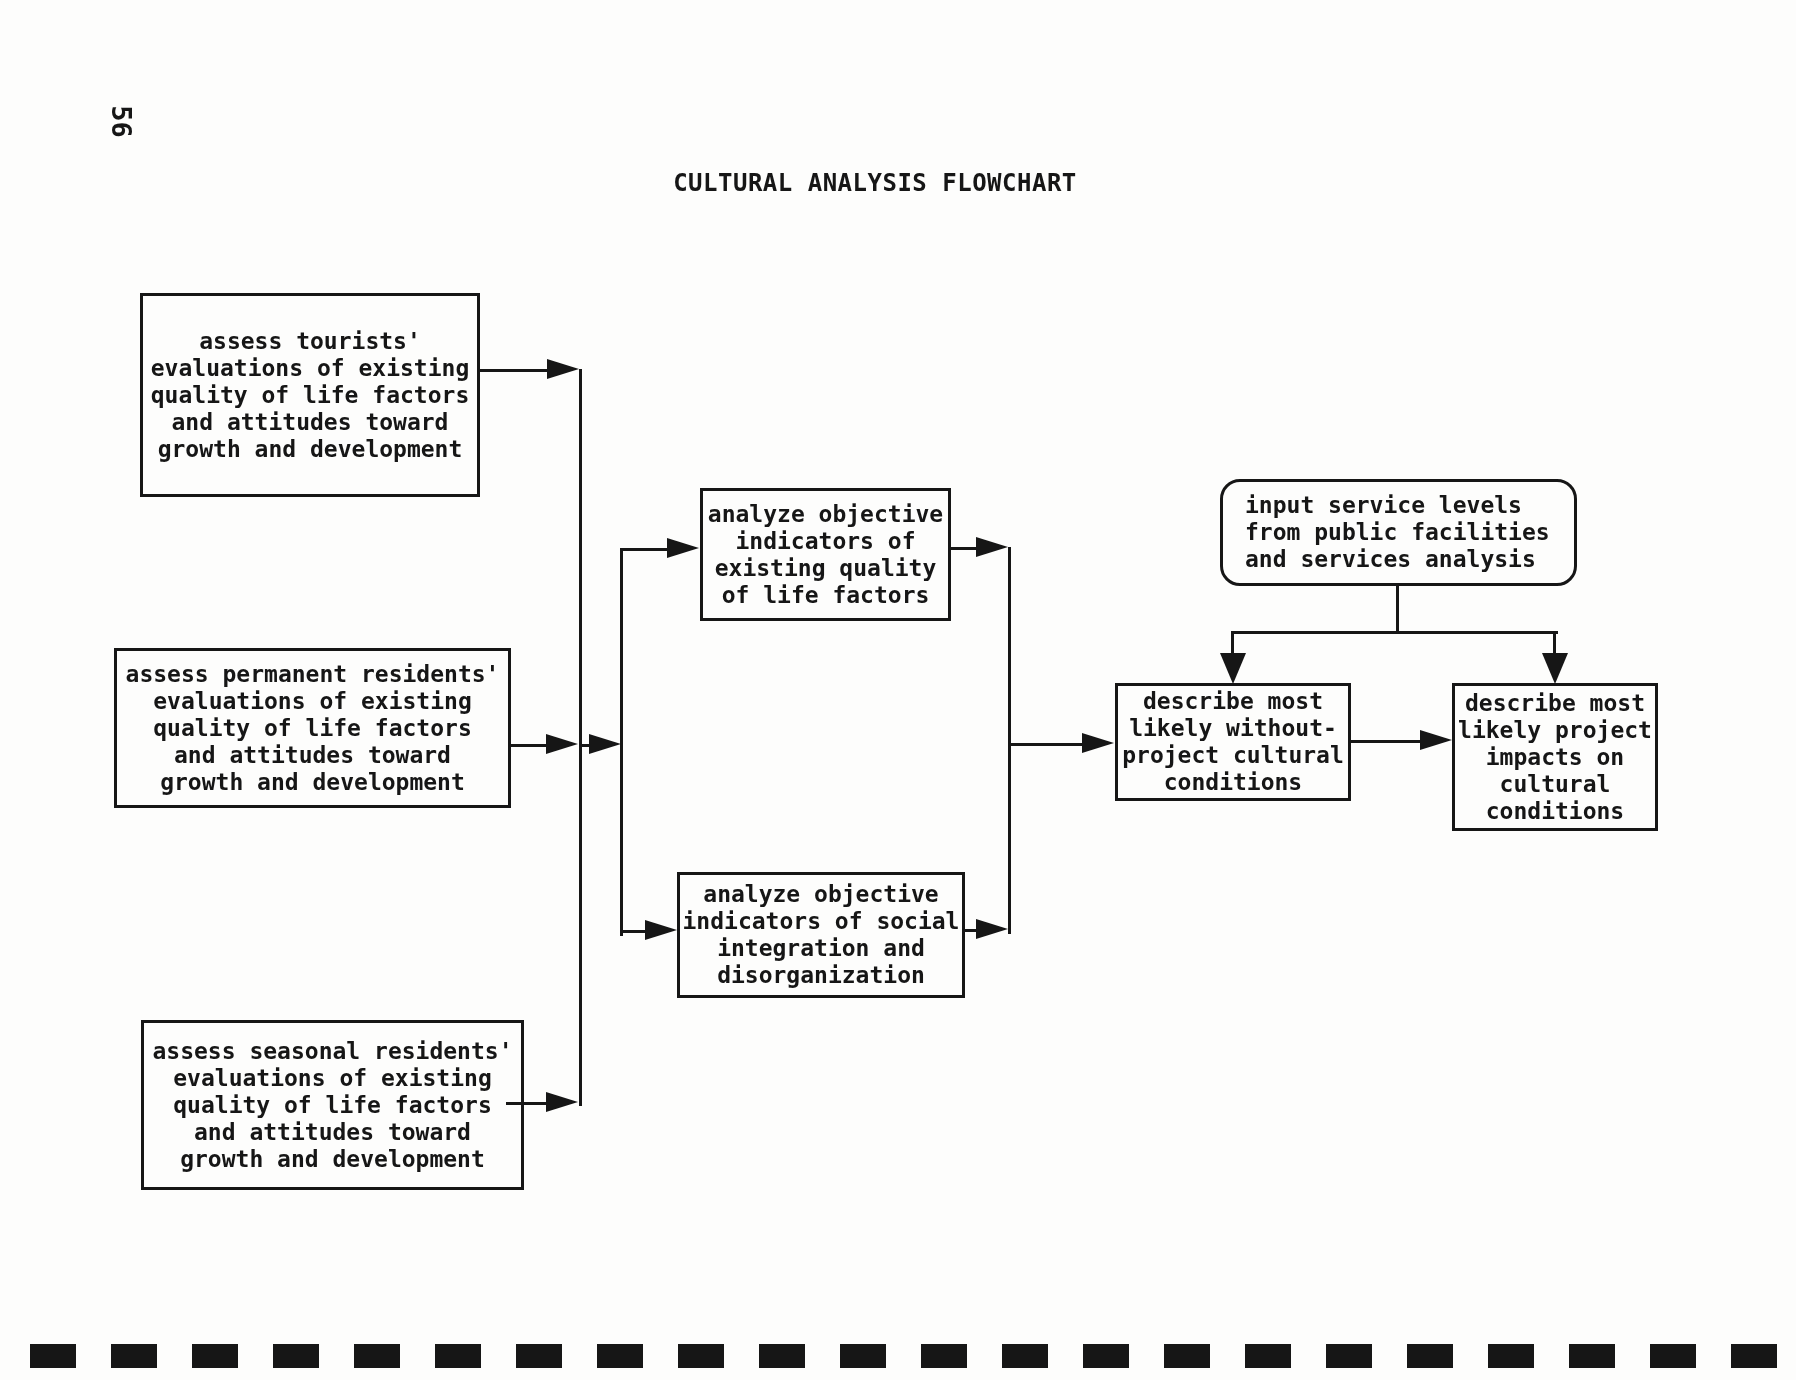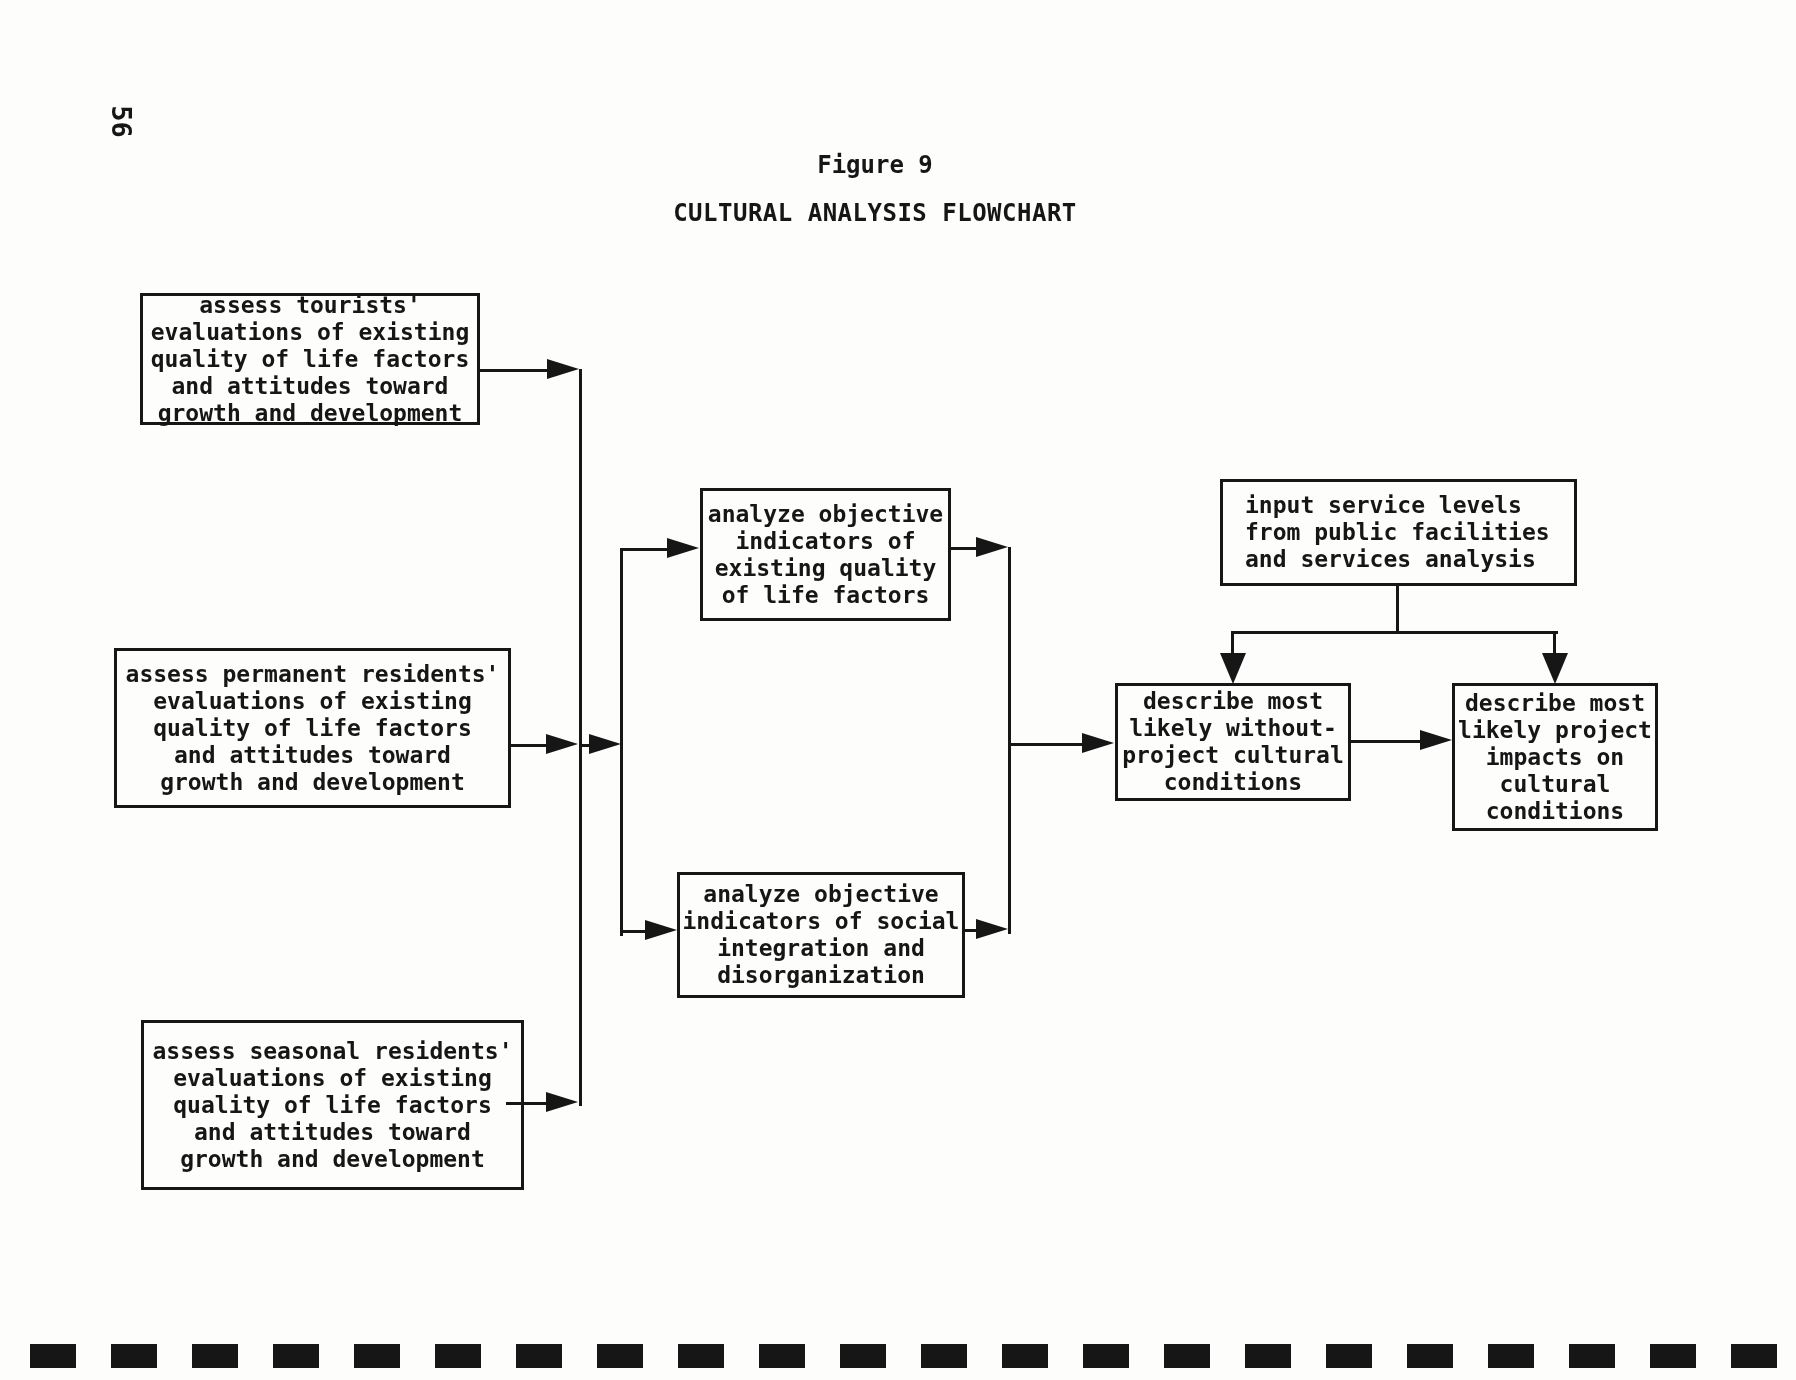--- a/index.html
+++ b/index.html
@@ -29,22 +29,22 @@
   .node{
     position:absolute;
     border:3px solid var(--ink);
     box-sizing:border-box;
     display:flex;align-items:center;justify-content:center;
     text-align:center;
     white-space:pre-line;
     font-size:23px;line-height:27px;font-weight:bold;
     background:var(--paper);
   }
-  .node.leftalign{justify-content:flex-start;text-align:left;padding-left:22px;}
-  #n-tourists {left:140px; top:293px; width:340px; height:132px;}
+  .node.leftalign{justify-content:flex-start;text-align:left;padding-left:22px;border-radius:20px;}
+  #n-tourists {left:140px; top:293px; width:340px; height:204px;}
   #n-permanent{left:114px; top:648px; width:397px; height:160px;}
   #n-seasonal {left:141px; top:1020px;width:383px; height:170px;}
   #n-qol      {left:700px; top:488px; width:251px; height:133px;}
   #n-social   {left:677px; top:872px; width:288px; height:126px;}
   #n-input    {left:1220px;top:479px; width:357px; height:107px;}
   #n-without  {left:1115px;top:683px; width:236px; height:118px;}
   #n-impacts  {left:1452px;top:683px; width:206px; height:148px;}
   
   .h{position:absolute;height:3px;background:var(--ink);}
   .v{position:absolute;width:3px;background:var(--ink);}
@@ -61,21 +61,20 @@
   }
 </style>
 </head>
 <body>
 
 <div id="page">
 
   <div class="pageno">56</div>
 
   <div class="titlewrap">
-    <div class="figlabel">Figure 9</div>
     <div class="figtitle">CULTURAL ANALYSIS FLOWCHART</div>
   </div>
 
   <div class="node" id="n-tourists">assess tourists'
 evaluations of existing
 quality of life factors
 and attitudes toward
 growth and development</div>
   <div class="node" id="n-permanent">assess permanent residents'
 evaluations of existing

